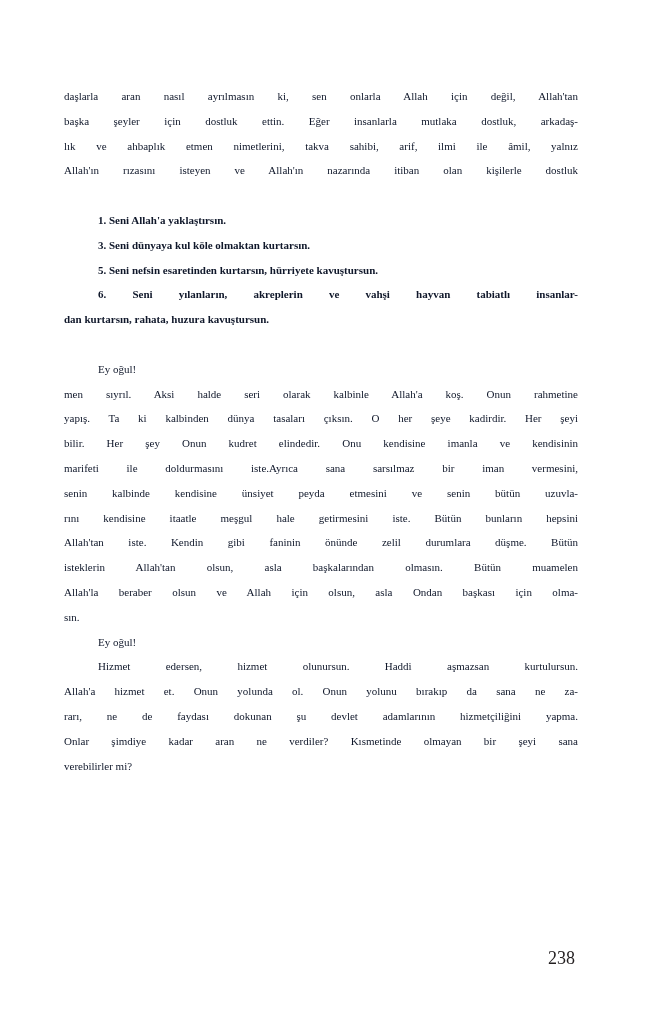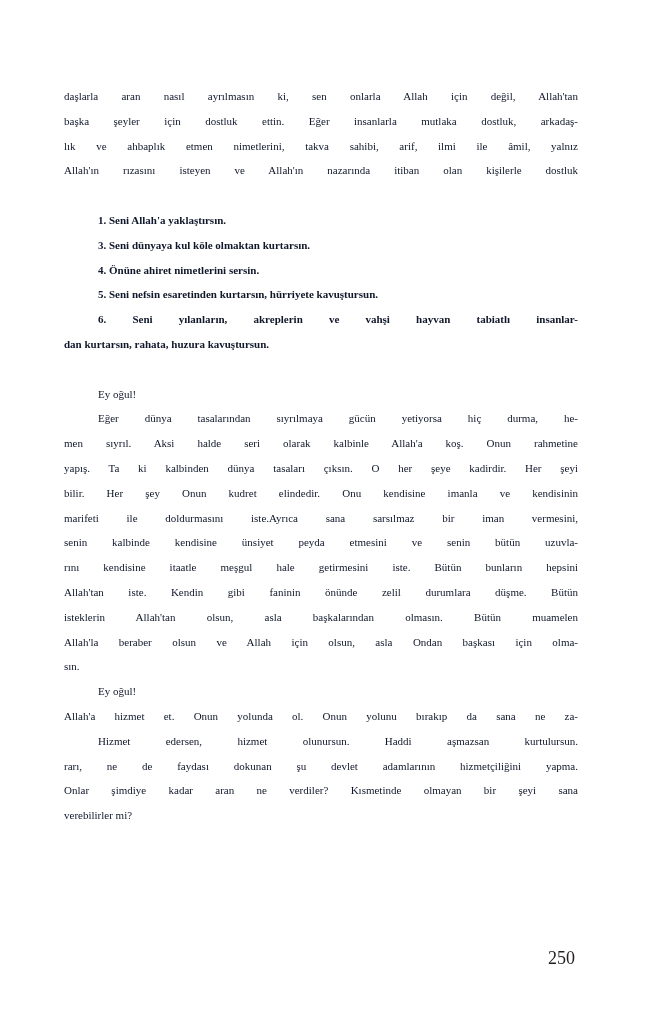--- a/index.html
+++ b/index.html
@@ -30,46 +30,44 @@
     <span class="line">başka şeyler için dostluk ettin. Eğer insanlarla mutlaka dostluk, arkadaş-</span>
     <span class="line">lık ve ahbaplık etmen nimetlerini, takva sahibi, arif, ilmi ile âmil, yalnız</span>
     <span class="line">Allah'ın rızasını isteyen ve Allah'ın nazarında itiban olan kişilerle dostluk</span>
   </div>
 
   <div class="gap"></div>
 
   <div class="bold">
     <span class="line last indent">1. Seni Allah'a yaklaştırsın.</span>
     <span class="line last indent">3. Seni dünyaya kul köle olmaktan kurtarsın.</span>
-    <span class="line last indent">4. Önüne ahiret nimetlerini sersin.</span>
     <span class="line last indent">5. Seni nefsin esaretinden kurtarsın, hürriyete kavuştursun.</span>
     <span class="line indent">6. Seni yılanların, akreplerin ve vahşi hayvan tabiatlı insanlar-</span>
     <span class="line last">dan kurtarsın, rahata, huzura kavuştursun.</span>
   </div>
 
   <div class="gap"></div>
 
   <div>
     <span class="line last indent ital">Ey oğul!</span>
-    <span class="line indent">Eğer dünya tasalarından sıyrılmaya gücün yetiyorsa hiç durma, he-</span>
     <span class="line">men sıyrıl. Aksi halde seri olarak kalbinle Allah'a koş. Onun rahmetine</span>
     <span class="line">yapış. Ta ki kalbinden dünya tasaları çıksın. O her şeye kadirdir. Her şeyi</span>
     <span class="line">bilir. Her şey Onun kudret elindedir. Onu kendisine imanla ve kendisinin</span>
     <span class="line">marifeti ile doldurmasını iste.Ayrıca sana sarsılmaz bir iman vermesini,</span>
     <span class="line">senin kalbinde kendisine ünsiyet peyda etmesini ve senin bütün uzuvla-</span>
     <span class="line">rını kendisine itaatle meşgul hale getirmesini iste. Bütün bunların hepsini</span>
     <span class="line">Allah'tan iste. Kendin gibi faninin önünde zelil durumlara düşme. Bütün</span>
     <span class="line">isteklerin Allah'tan olsun, asla başkalarından olmasın. Bütün muamelen</span>
     <span class="line">Allah'la beraber olsun ve Allah için olsun, asla Ondan başkası için olma-</span>
     <span class="line last">sın.</span>
   </div>
 
   <div>
     <span class="line last indent ital">Ey oğul!</span>
+    <span class="line indent">Hizmet edersen, hizmet olunursun. Haddi aşmazsan kurtulursun.</span>
     <span class="line">Allah'a hizmet et. Onun yolunda ol. Onun yolunu bırakıp da sana ne za-</span>
-    <span class="line indent">Hizmet edersen, hizmet olunursun. Haddi aşmazsan kurtulursun.</span>
     <span class="line">rarı, ne de faydası dokunan şu devlet adamlarının hizmetçiliğini yapma.</span>
     <span class="line">Onlar şimdiye kadar aran ne verdiler? Kısmetinde olmayan bir şeyi sana</span>
     <span class="line last">verebilirler mi?</span>
   </div>
 </div>
 
-<div class="pagenum">250</div>
+<div class="pagenum">238</div>
 
 </body></html>

